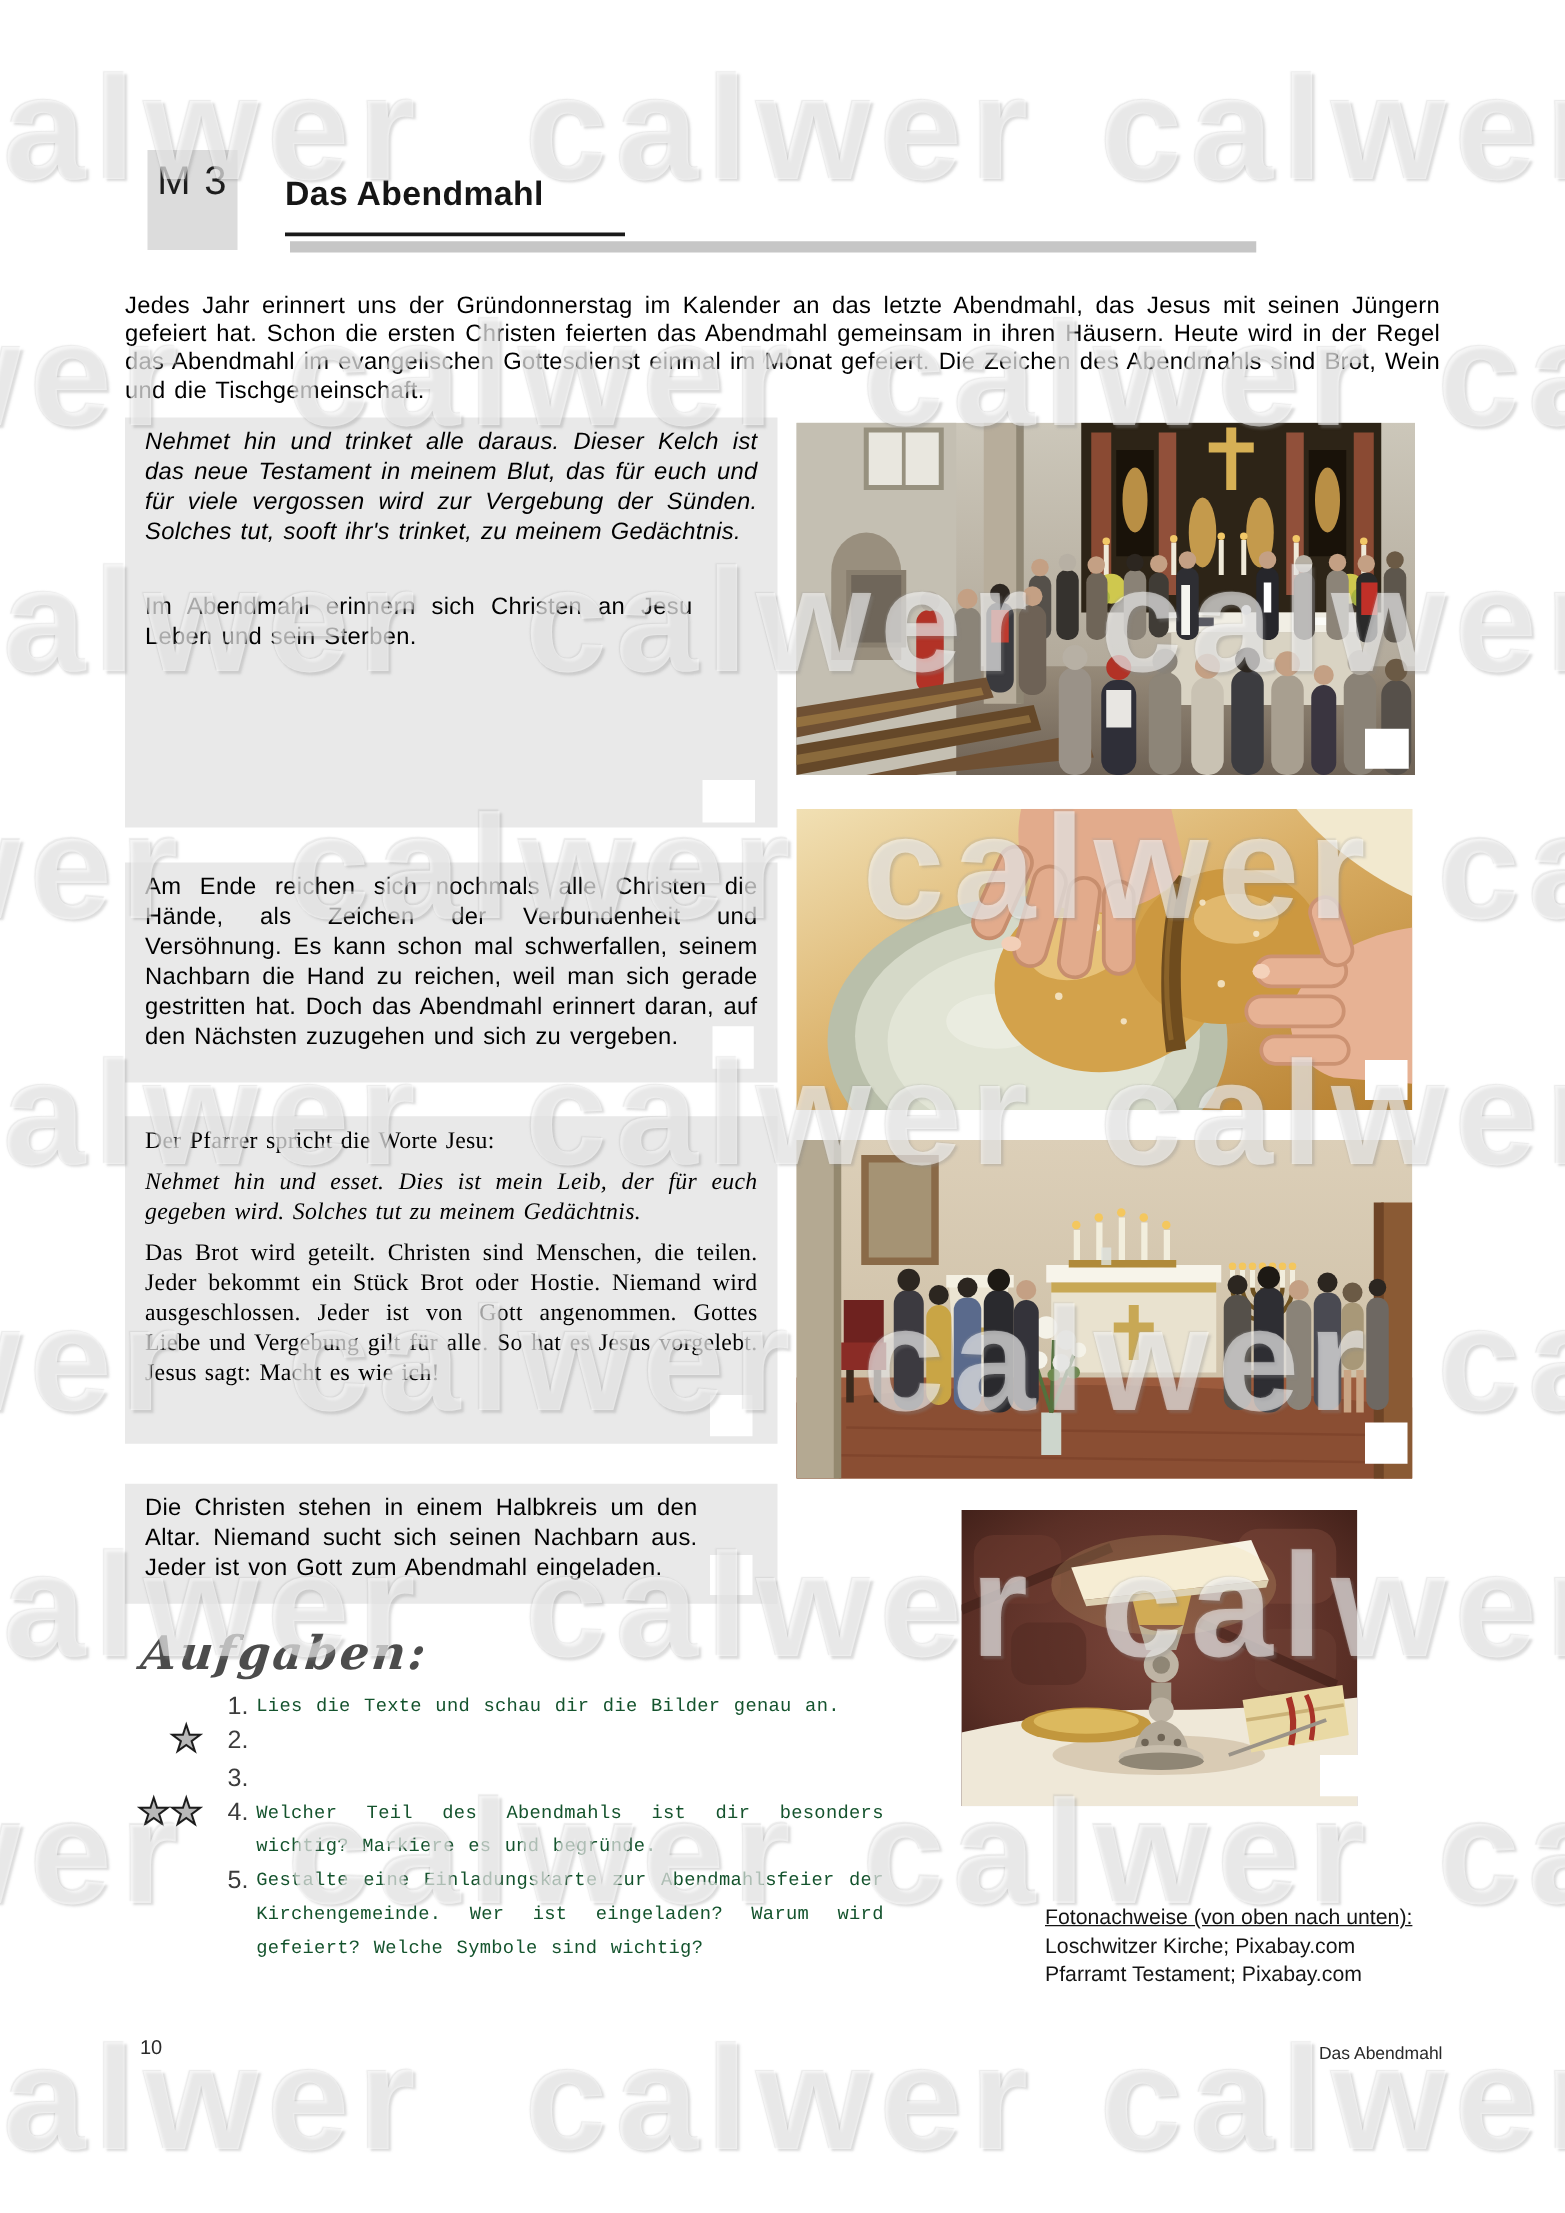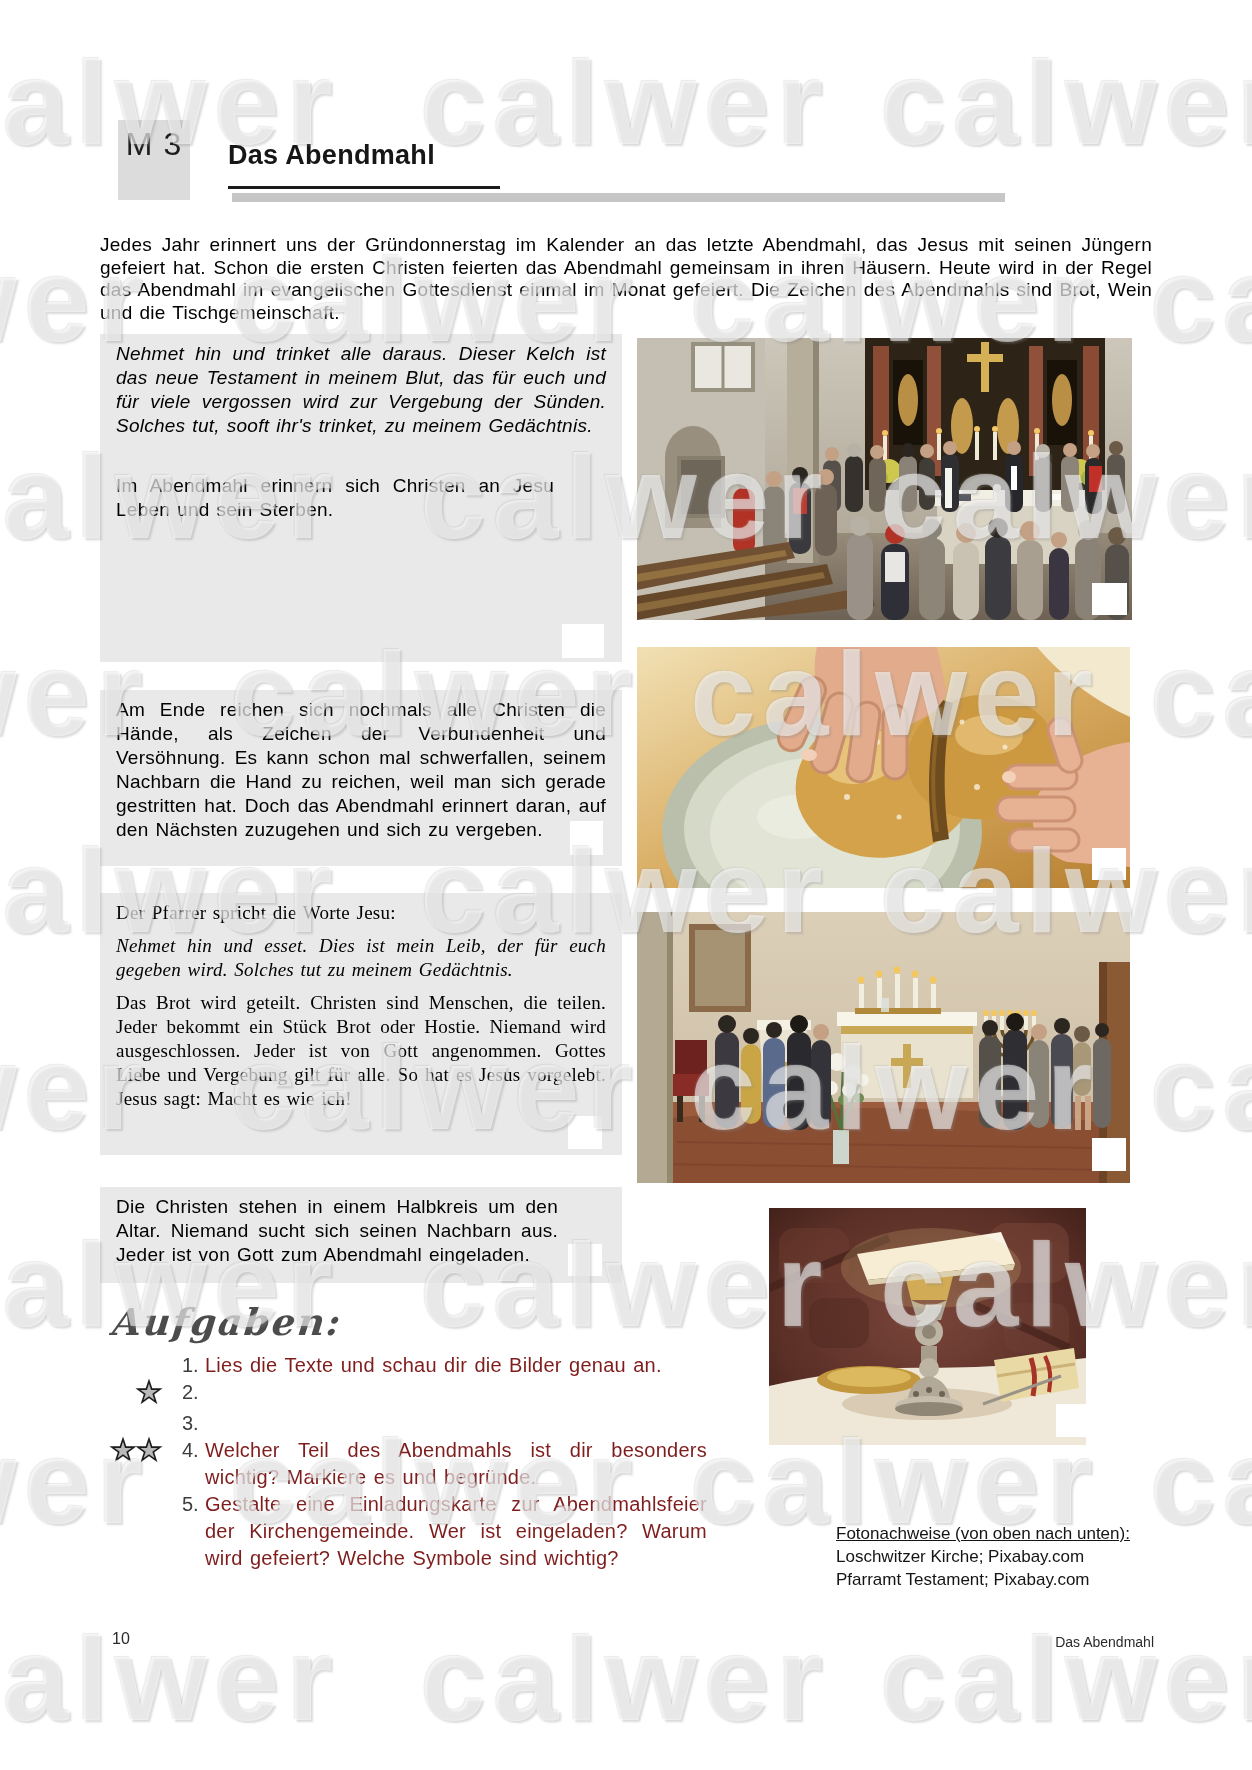--- a/index.html
+++ b/index.html
@@ -54,22 +54,22 @@
   #tasks-heading{left:113px;top:1300px;z-index:10;
       font-family:"DejaVu Serif",serif;font-style:italic;font-weight:bold;
       font-size:37px;color:#4c4c4c;letter-spacing:2px;transform:skewX(-6deg);}
   #tasks{left:100px;top:1352px;width:640px;z-index:10;}
   .task-row{display:flex;align-items:flex-start;}
   .task-stars{width:62px;text-align:right;flex-shrink:0;line-height:27px;white-space:nowrap;}
   .star{display:inline-block;font-size:29px;line-height:27px;color:#b9b9b9;
         -webkit-text-stroke:1.6px #1c1c1c;text-shadow:0 0 1px #1c1c1c;}
   .task-num{width:43px;flex-shrink:0;box-sizing:border-box;padding-left:20px;
         font-size:20px;line-height:27px;color:#3c3c3c;}
-  .task-text{width:502px;font-size:20px;line-height:27px;text-align:justify;
-        letter-spacing:0.25px;word-spacing:1.5px;color:#7f1d1d;}
+  .task-text{width:502px;font-size:15px;line-height:27px;text-align:justify;
+        letter-spacing:0.25px;word-spacing:1.5px;color:#14532d;font-family:Liberation Mono, monospace;}
 
   
   #credits{left:836px;top:1522px;width:310px;z-index:10;font-size:17px;line-height:23px;color:#141414;}
   #credits .credits-heading{text-decoration:underline;}
 
   
   #footer-page{left:112px;top:1630px;font-size:16px;color:#2a2a2a;z-index:10;}
   #footer-title{right:98px;top:1634px;font-size:14px;color:#2a2a2a;z-index:10;}
 </style>
 </head>

